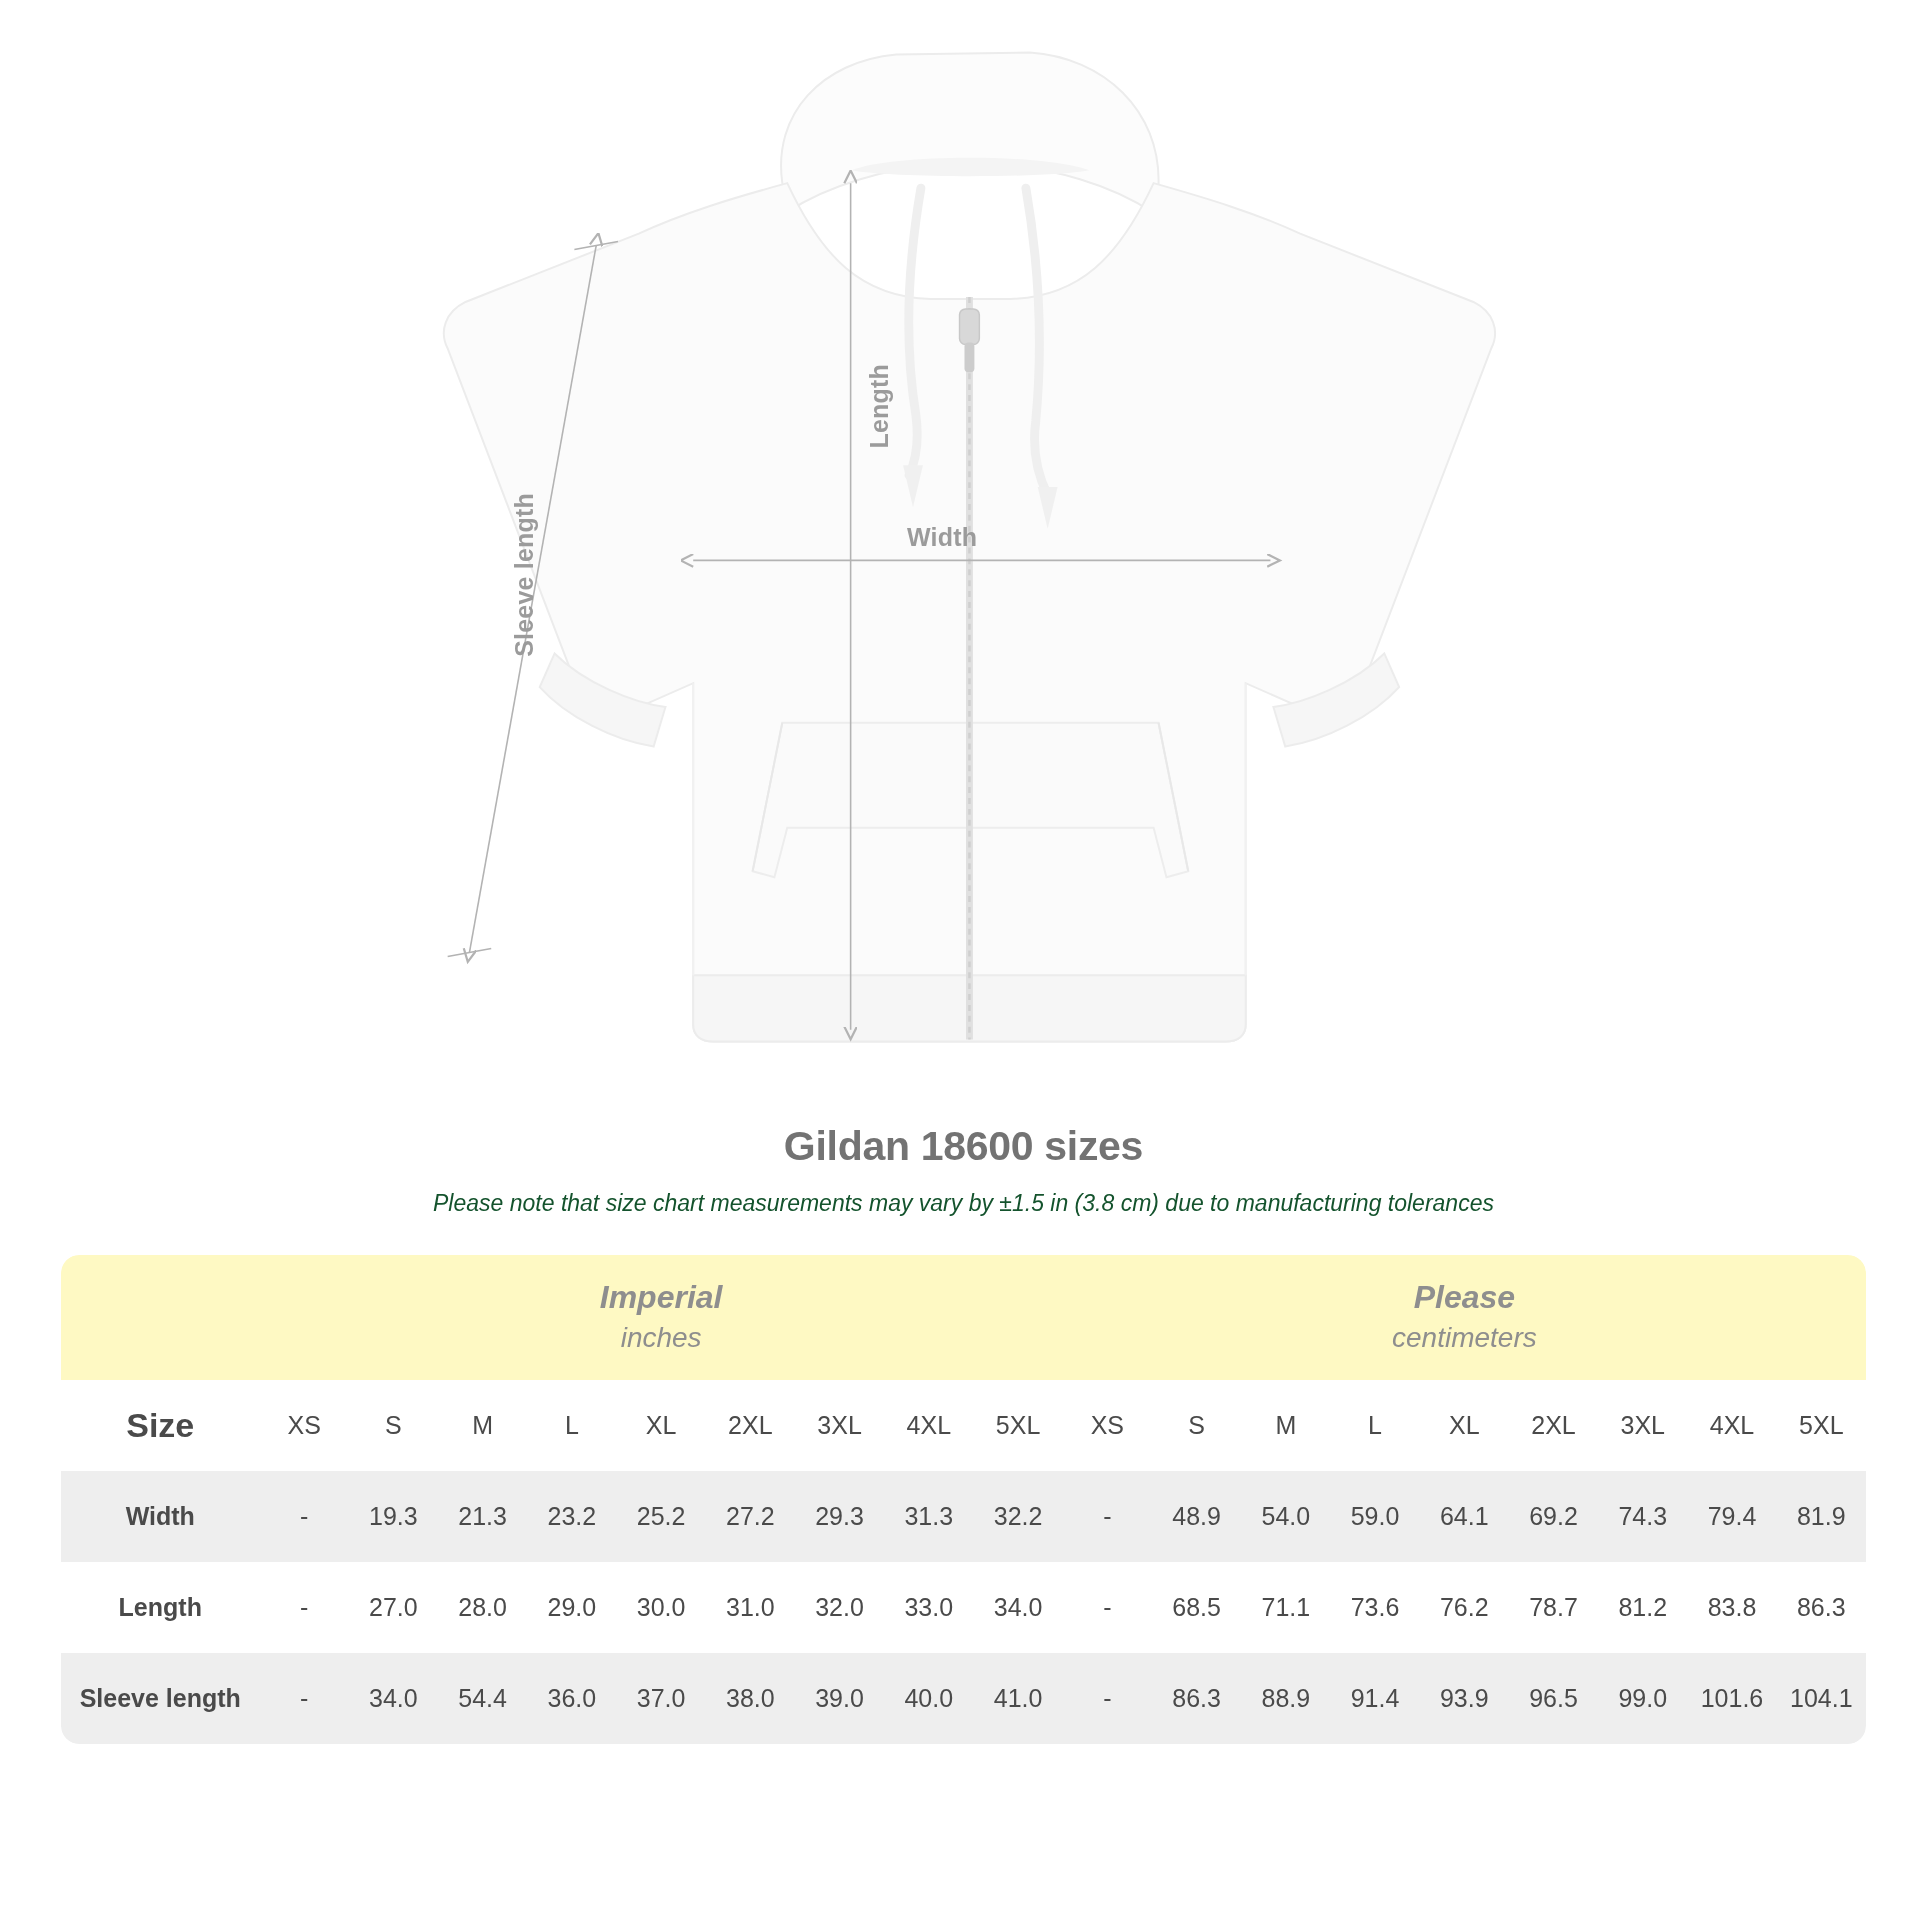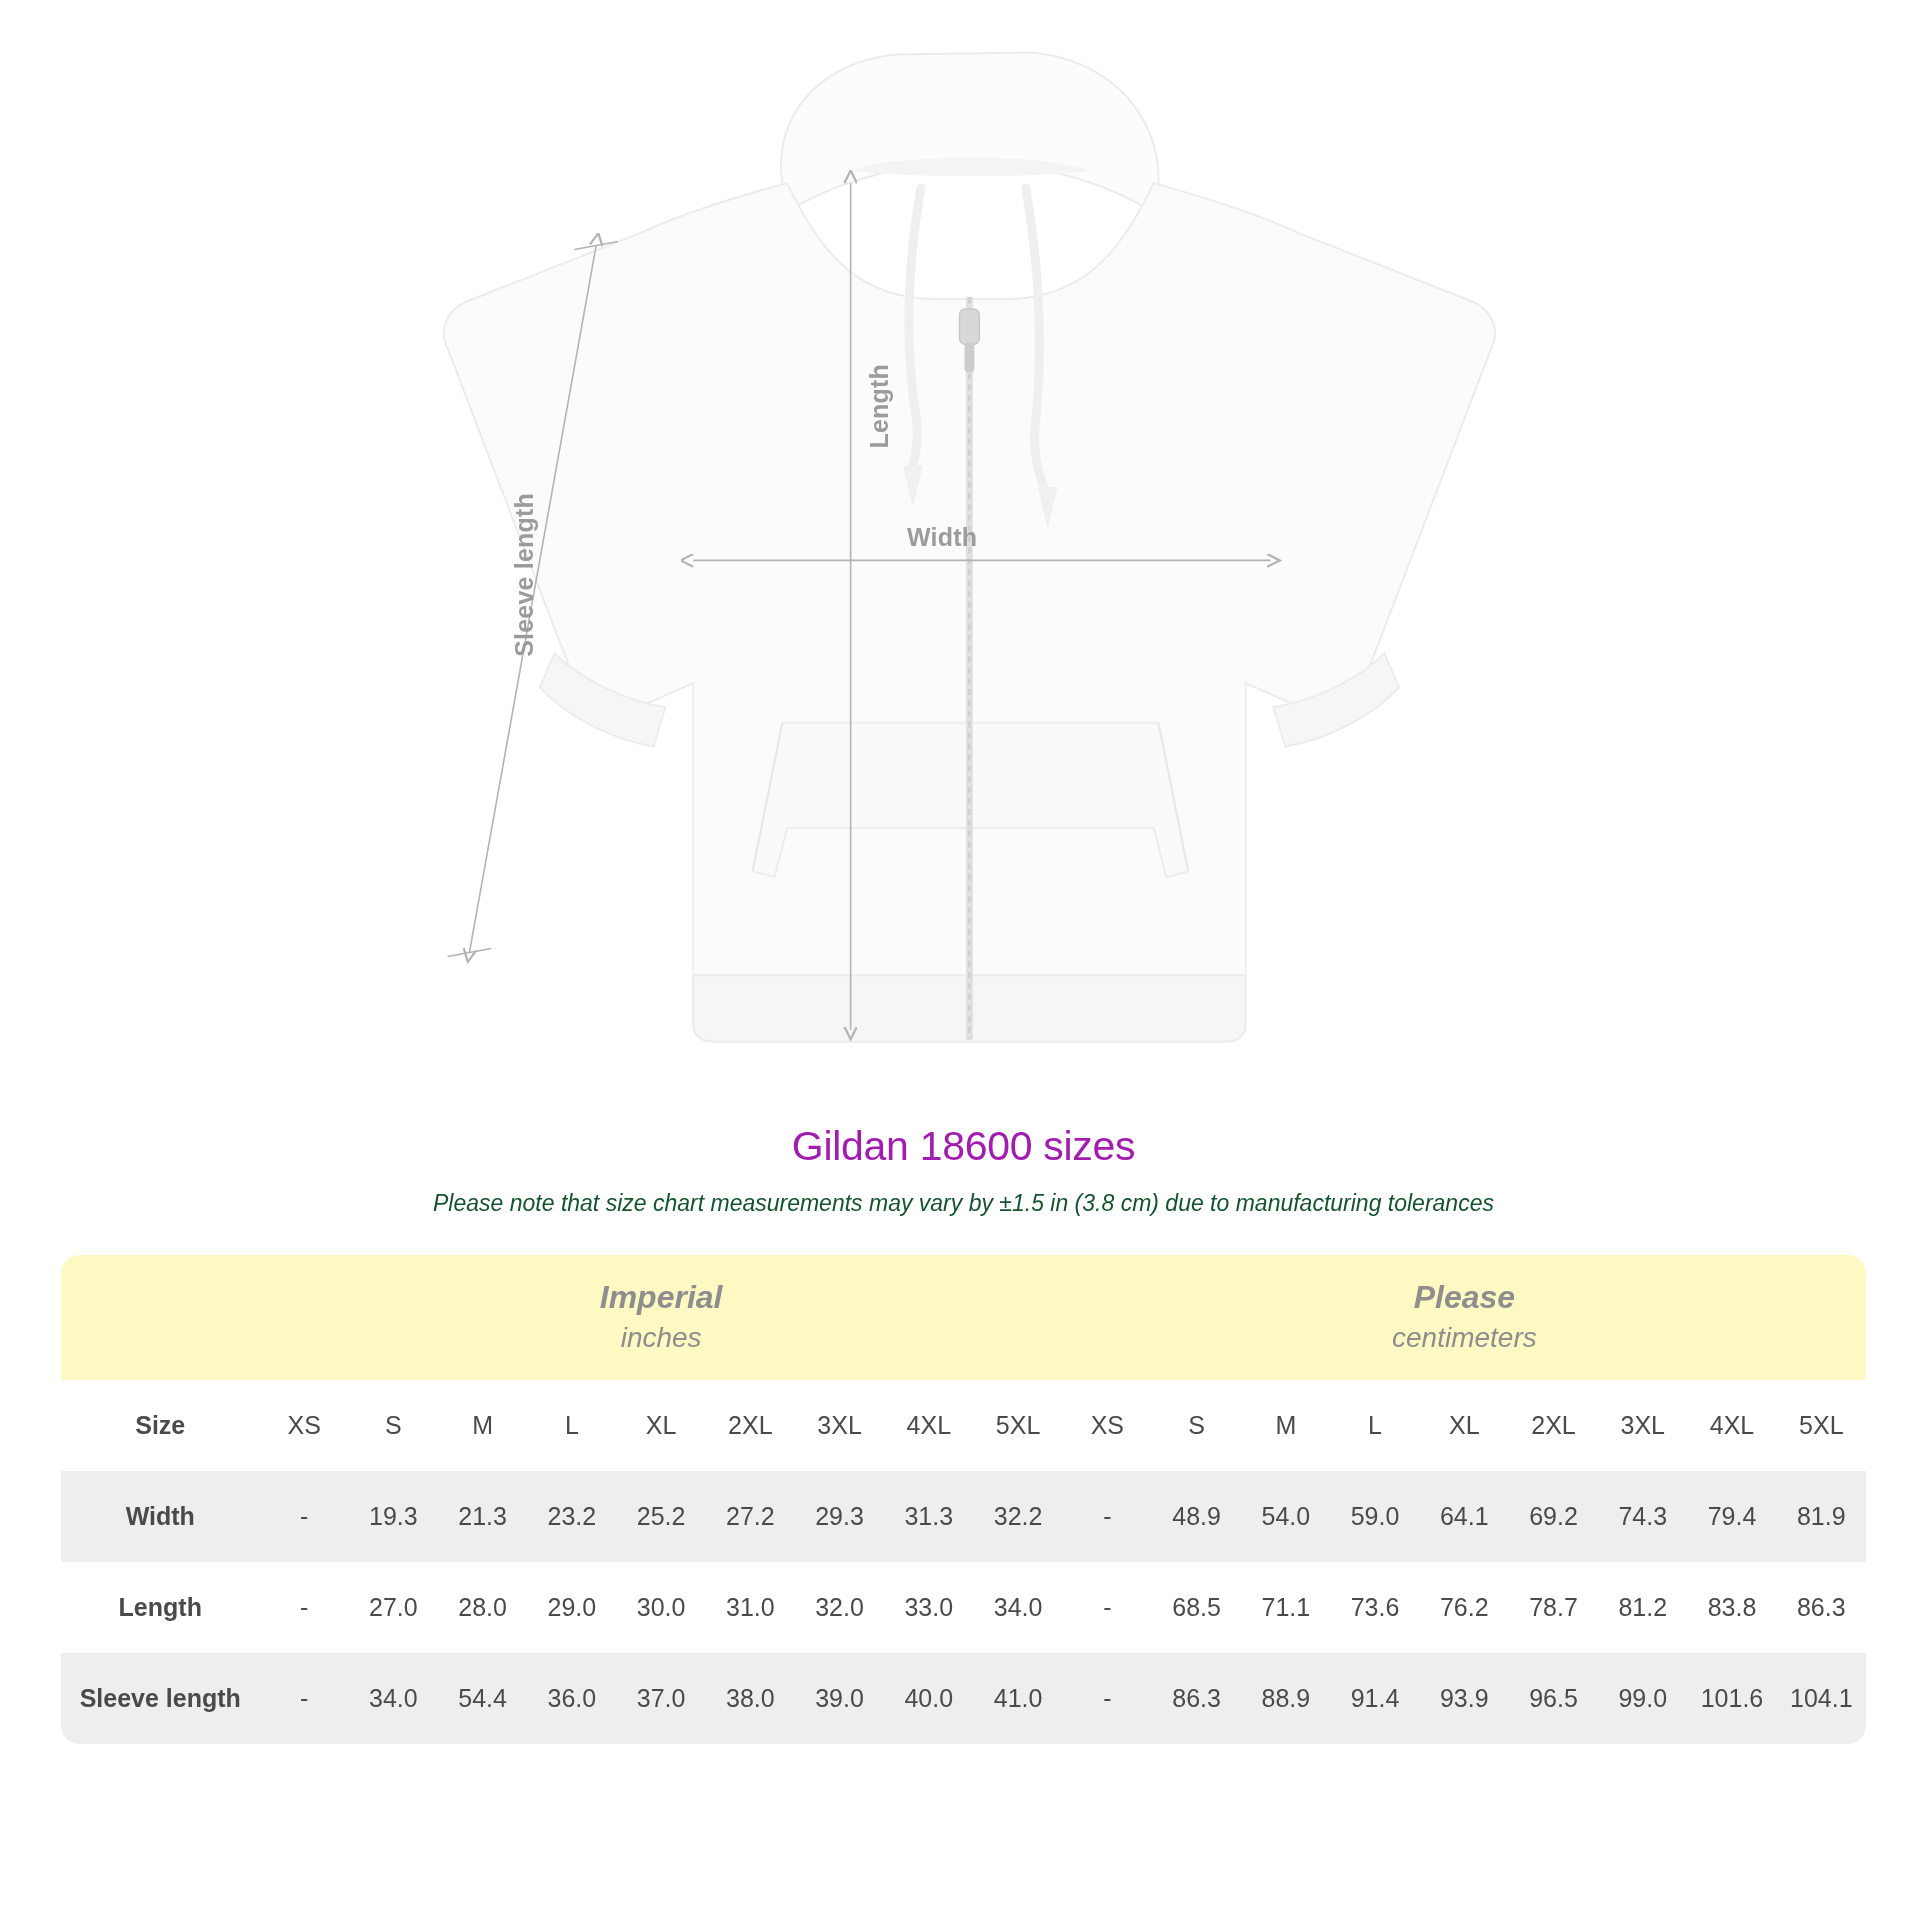--- a/index.html
+++ b/index.html
@@ -48,22 +48,22 @@
   #label-sleeve { left: 510px; top: 493px; }
   #label-width  { left: 907px; top: 523px; }
 
   
   .title-block {
     text-align: center;
     margin-top: 24px;
   }
   .chart-title {
     font-size: 41px;
-    font-weight: normal;
-    color: #a21caf;
+    font-weight: bold;
+    color: #737373;
     margin: 16px;
     letter-spacing: -0.3px;
   }
   .chart-note {
     font-size: 23px;
     font-style: italic;
     color: #14532d;
     margin-top: 20px;
   }
 
@@ -105,21 +105,21 @@
     line-height: 1.5;
   }
   .hdr-row td {
     background: #ffffff;
     height: 91px;
     font-weight: normal;
     color: #5c5c5c;
     font-size: 25px;
     vertical-align: middle;
   }
-  .hdr-row td.rowlabel { font-size: 25px; }
+  .hdr-row td.rowlabel { font-size: 34px; }
   .data-row td {
     height: 91px;
     vertical-align: middle;
   }
   .data-row.alt td { background: #eeeeee; }
   .data-row.plain td { background: #ffffff; }
   td.rowlabel {
     font-weight: bold;
     color: #4a4a4a;
     width: 198px;

